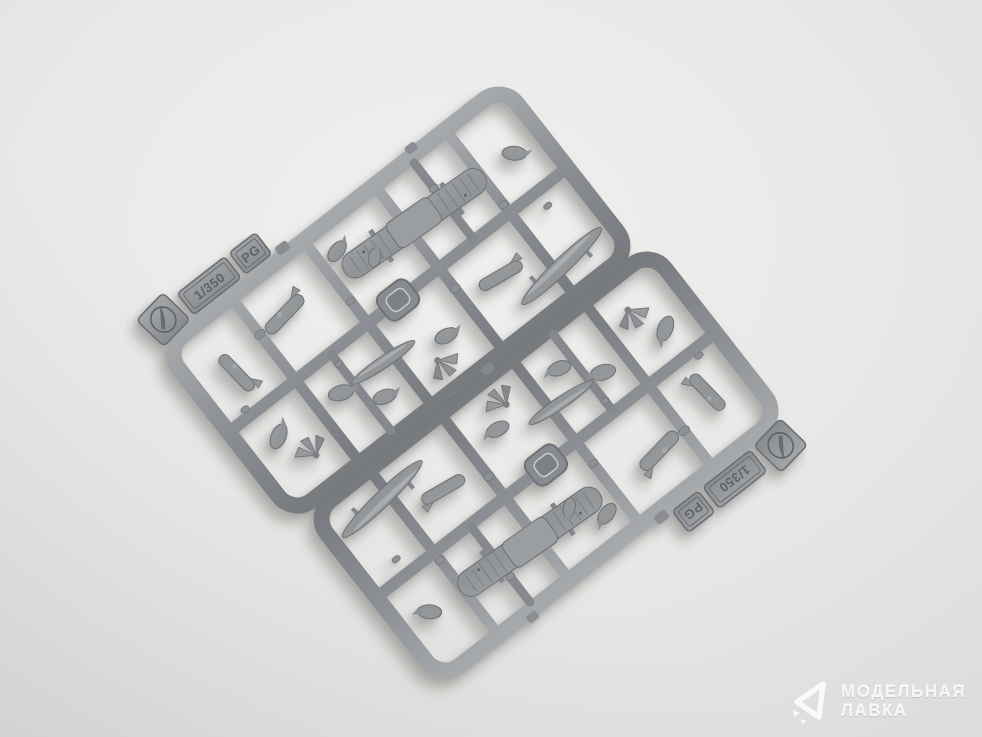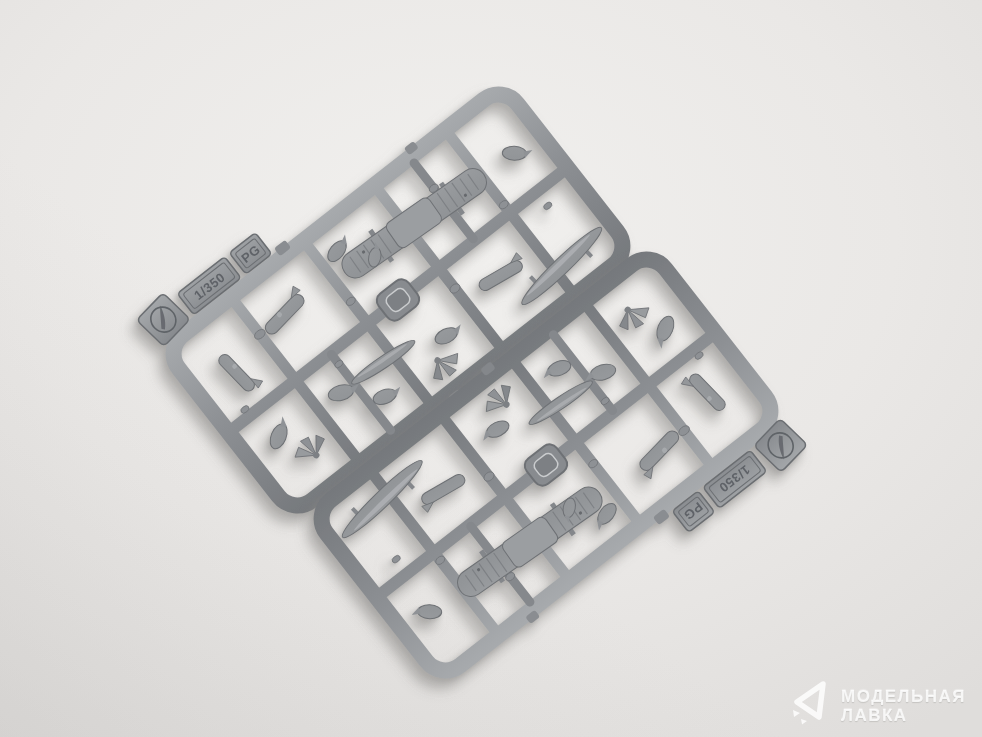--- a/index.html
+++ b/index.html
@@ -13,21 +13,21 @@
   .sprue-text{
     font-family:"Liberation Sans", sans-serif;
     font-weight:bold;
     fill:#595d62;
     opacity:.9;
     letter-spacing:.5px;
   }
   .watermark{
     position:absolute;
     right:16px;bottom:12px;
-    display:flex;align-items:flex-end;gap:9px;
+    display:flex;align-items:center;gap:9px;
     color:rgba(255,255,255,.82);
     text-shadow:0 1px 1px rgba(120,118,115,.25), 0 -1px 1px rgba(255,255,255,.4);
     user-select:none;
   }
   .watermark .wm-lines{
     font-weight:bold;font-size:17px;line-height:19px;letter-spacing:1.5px;
   }
   .watermark svg{display:block;}
 </style>
 </head>

